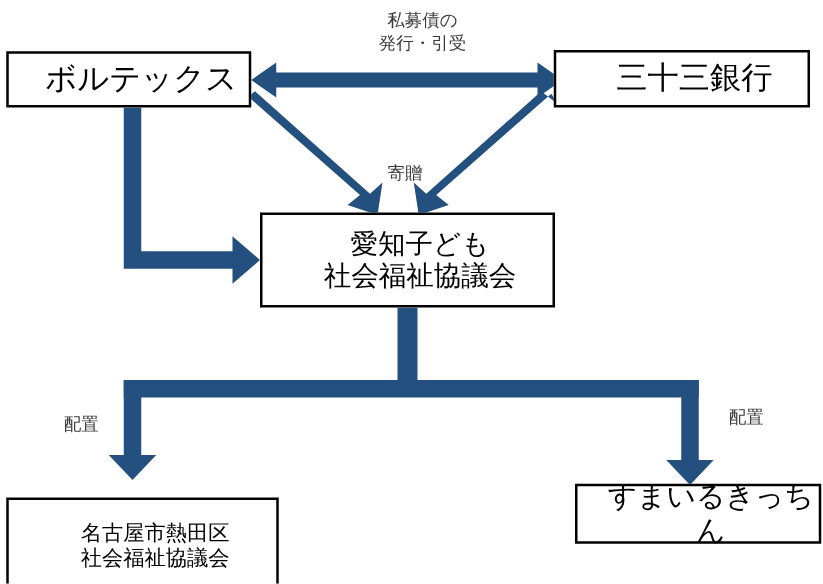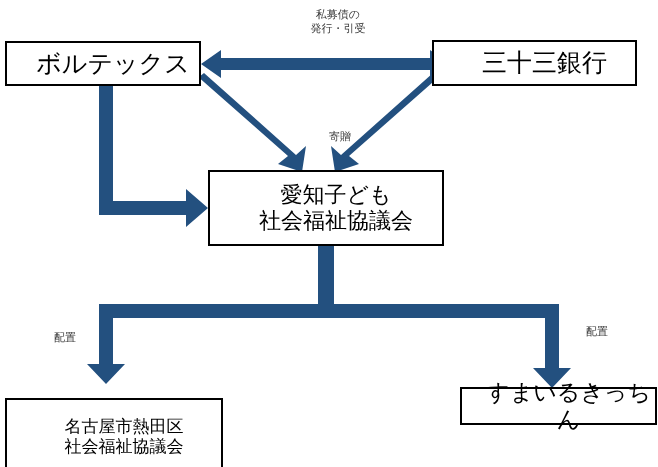--- a/index.html
+++ b/index.html
@@ -30,21 +30,21 @@
     z-index: 3;
     padding-left: 20px;
   }
   .node-text {
     display: block;
     white-space: pre-line;
   }
   .edge-label {
     position: absolute;
     color: #3b3b3b;
-    font-size: 11px;
+    font-size: 14px;
     line-height: 1.25;
     text-align: center;
     white-space: pre-line;
     z-index: 4;
   }
   svg.arrows {
     position: absolute;
     left: 0;
     top: 0;
     width: 658px;
@@ -92,41 +92,41 @@
       <polygon fill="#23507F" points="99,304 113,304 113,364 125,364 106,384 87,364 99,364"></polygon>
 
       <polygon fill="#23507F" points="545,304 559,304 559,368 571,368 552,388 533,368 545,368"></polygon>
     </g>
   </svg>
 
   <div class="node" style="left:5px; top:41px; width:196px; height:45px; font-size:25px;">
     <span class="node-text">ボルテックス</span>
   </div>
 
-  <div class="node" style="left:432px; top:40px; width:205px; height:46px; font-size:25px;text-align:center;">
+  <div class="node" style="left:443px; top:40px; width:205px; height:46px; font-size:25px;text-align:center;">
     <span class="node-text">三十三銀行</span>
   </div>
 
   <div class="node" style="left:208px; top:170px; width:236px; height:76px; font-size:22px;">
     <span class="node-text">愛知子ども
 社会福祉協議会</span>
   </div>
 
   <div class="node" style="left:5px; top:398px; width:218px; height:78px; font-size:17px;">
     <span class="node-text">名古屋市熱田区
 社会福祉協議会</span>
   </div>
 
-  <div class="node" style="left:460px; top:387px; width:197px; height:38px; font-size:23px;">
+  <div class="node" style="left:460px; top:387px; width:197px; height:48px; font-size:23px;">
     <span class="node-text">すまいるきっちん</span>
   </div>
 
   <div class="edge-label" style="left:268px; top:8px; width:140px;">私募債の
 発行・引受</div>
 
 
-  <div class="edge-label" style="left:312px; top:130px; width:56px;">寄贈</div>
+  <div class="edge-label" style="left:296px; top:130px; width:56px;">寄贈</div>
 
   <div class="edge-label" style="left:40px; top:331px; width:50px;">配置</div>
 
   <div class="edge-label" style="left:572px; top:325px; width:50px;">配置</div>
 
 </div>
 
 </body></html>

